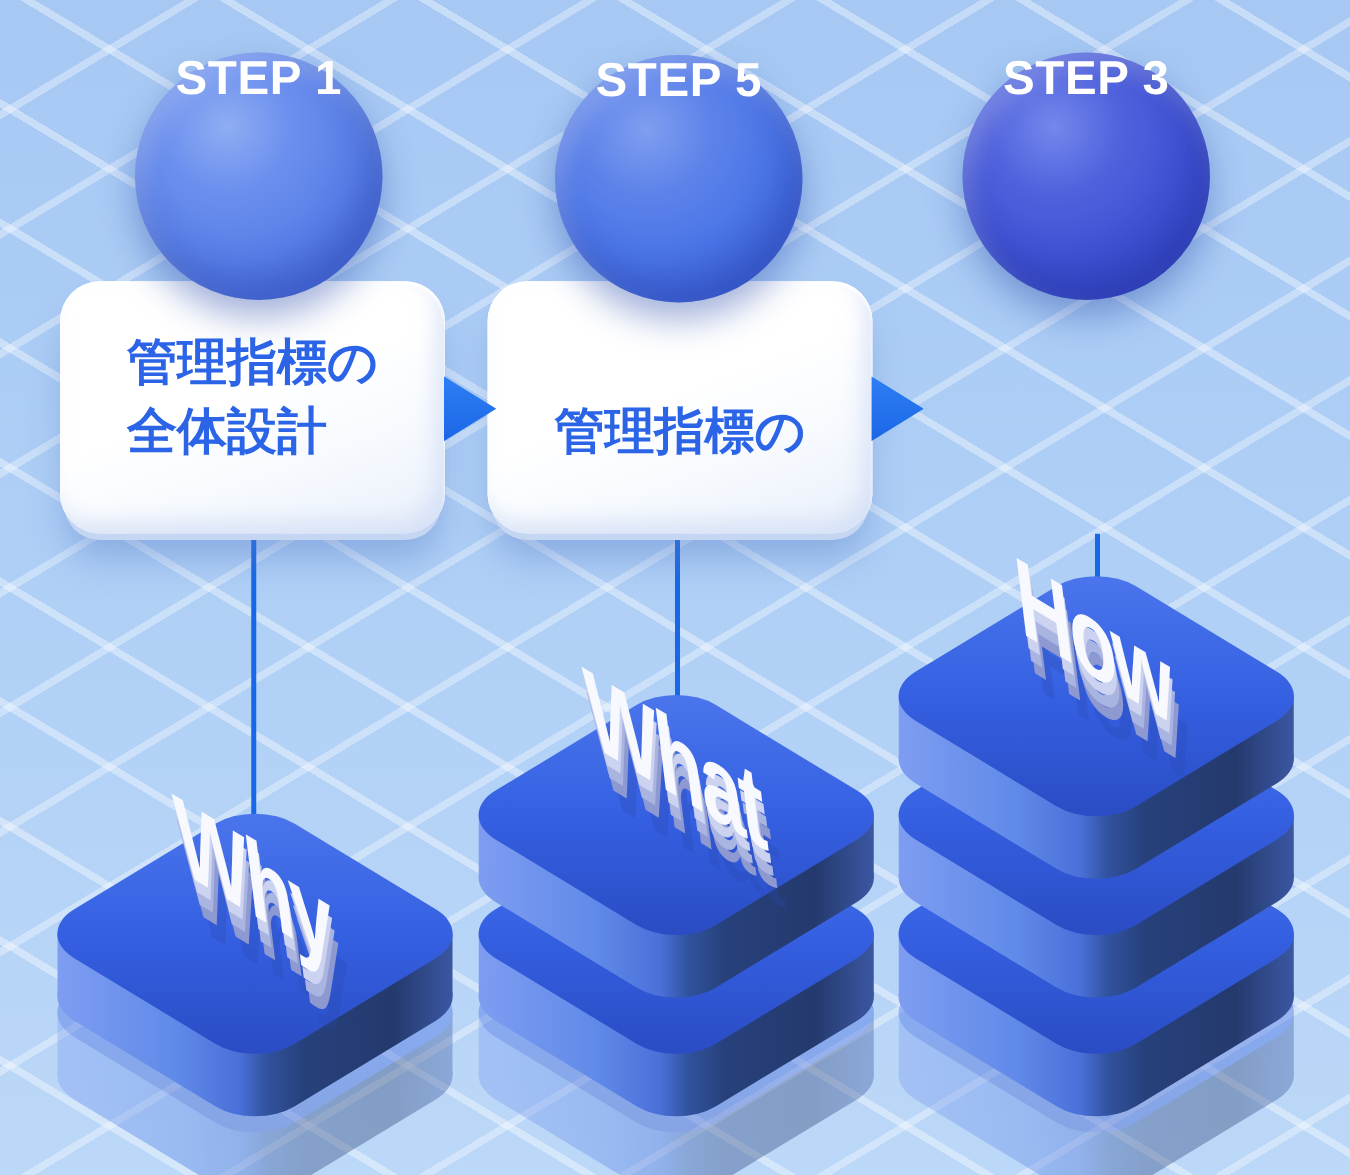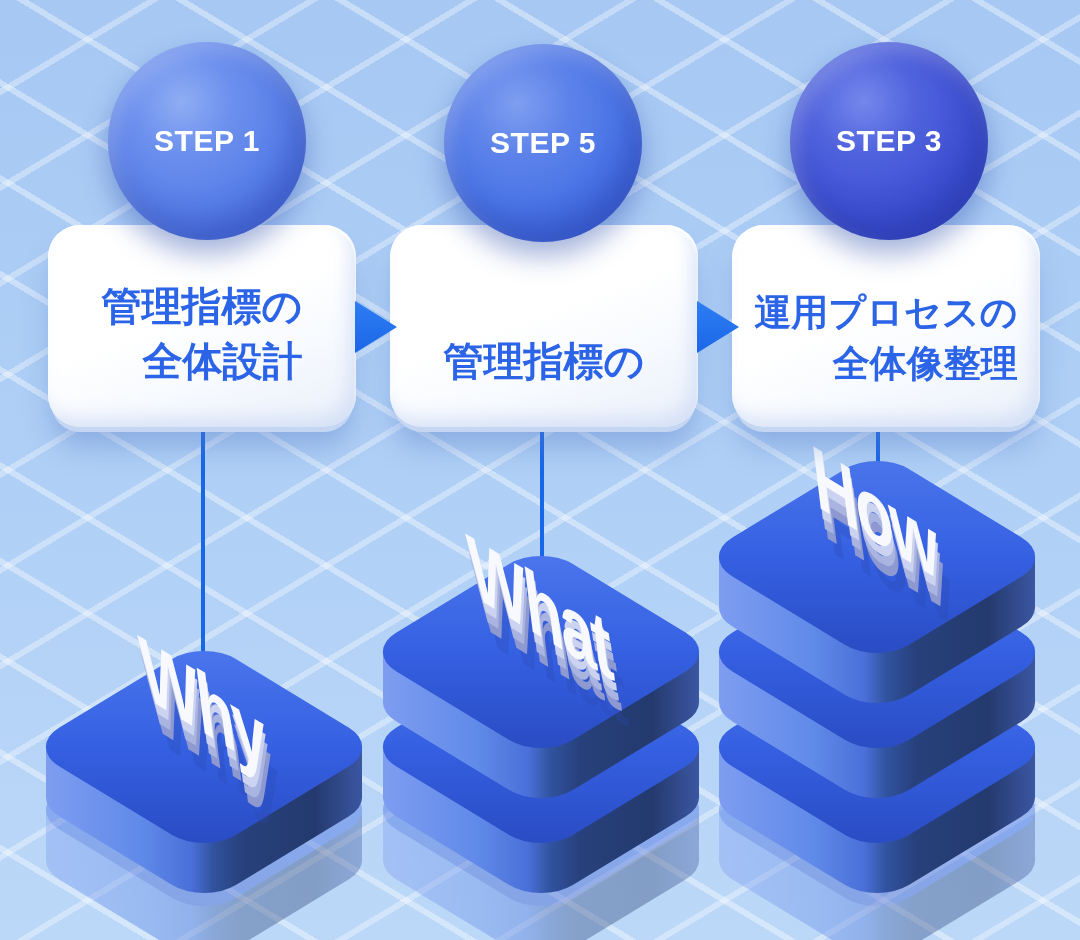--- a/index.html
+++ b/index.html
@@ -7,48 +7,48 @@
     position:relative;width:1080px;height:940px;overflow:hidden;
     font-family:"Liberation Sans","DejaVu Sans",sans-serif;
     background:
       repeating-linear-gradient(31deg, rgba(255,255,255,0) 0 76px, rgba(255,255,255,.38) 76px 82px),
       repeating-linear-gradient(149deg, rgba(255,255,255,0) 0 76px, rgba(255,255,255,.34) 76px 82px),
       linear-gradient(180deg,#a6c8f3 0%,#b0d0f6 55%,#bcd8f8 100%);
   }
   
   .sphere{
     position:absolute;width:198px;height:198px;border-radius:50%;
-    display:flex;align-items:center;justify-content:center;
-    color:#fff;font-weight:bold;font-size:30px;letter-spacing:.5px;
+    display:flex;justify-content:center;
+    color:#fff;font-weight:bold;font-size:38px;letter-spacing:.5px;
     z-index:5;
     box-shadow: inset -10px -18px 30px rgba(25,48,140,.30), inset 6px 10px 18px rgba(255,255,255,.25);
     filter:drop-shadow(0 14px 14px rgba(52,84,175,.45));
   }
   .sphere.s1{left:108px;top:42px;
     background:radial-gradient(circle at 37% 30%, #8fadf3 0%, #6b8fee 28%, #5a81e9 55%, #4a6fe2 80%, #4568d9 100%);}
   .sphere.s2{left:444px;top:44px;
     background:radial-gradient(circle at 37% 30%, #7f9ef0 0%, #5d83ea 28%, #4b75e7 55%, #3d63dc 80%, #3a5dd3 100%);}
-  .sphere.s3{left:790px;top:42px;
+  .sphere.s3{left:770px;top:42px;
     background:radial-gradient(circle at 37% 30%, #7487ec 0%, #5063dd 28%, #4052d4 55%, #3444c6 80%, #3040bb 100%);}
   
   .card{
     position:absolute;top:225px;height:202px;width:308px;border-radius:32px;
     background:linear-gradient(160deg,#ffffff 45%,#f7fafe 68%,#e9f0fb 100%);
     box-shadow:
       0 8px 0 -3px #c5d6f3,
       0 24px 30px -6px rgba(88,126,200,.45),
       inset 0 3px 3px #ffffff,
       inset -8px -10px 16px rgba(198,214,242,.55);
     z-index:3;
     display:flex;align-items:flex-end;justify-content:center;
   }
   .card.c1{left:48px;} .card.c2{left:390px;} .card.c3{left:732px;}
   .card-title{
-    text-align:right;color:#2c64e7;font-weight:bold;font-size:40px;line-height:1.38;
-    margin-bottom:38px;white-space:nowrap;
+    text-align:left;color:#2c64e7;font-weight:bold;font-size:40px;line-height:1.38;
+    margin-bottom:54px;white-space:nowrap;
   }
   .card.c3 .card-title{font-size:37px;}
   
   .arrow{
     position:absolute;top:301px;width:42px;height:52px;z-index:4;
     background:linear-gradient(180deg,#2e7ef4,#1b66e6);
     clip-path:polygon(0 0,100% 50%,0 100%);
   }
   .arrow.a1{left:355px;} .arrow.a2{left:697px;}
   
@@ -157,26 +157,20 @@
     <div class="card-title">
       <span>管理指標の</span><br>
       <span>全体設計</span>
     </div>
   </div>
   <div class="card c2">
     <div class="card-title">
       <span>管理指標の</span><br>
     </div>
   </div>
-  <div class="card c3">
-    <div class="card-title">
-      <span>運用プロセスの</span><br>
-      <span>全体像整理</span>
-    </div>
-  </div>
 
   <div class="arrow a1"></div>
   <div class="arrow a2"></div>
 
   <div class="sphere s1">
     <span>STEP 1</span>
   </div>
   <div class="sphere s2">
     <span>STEP 5</span>
   </div>

